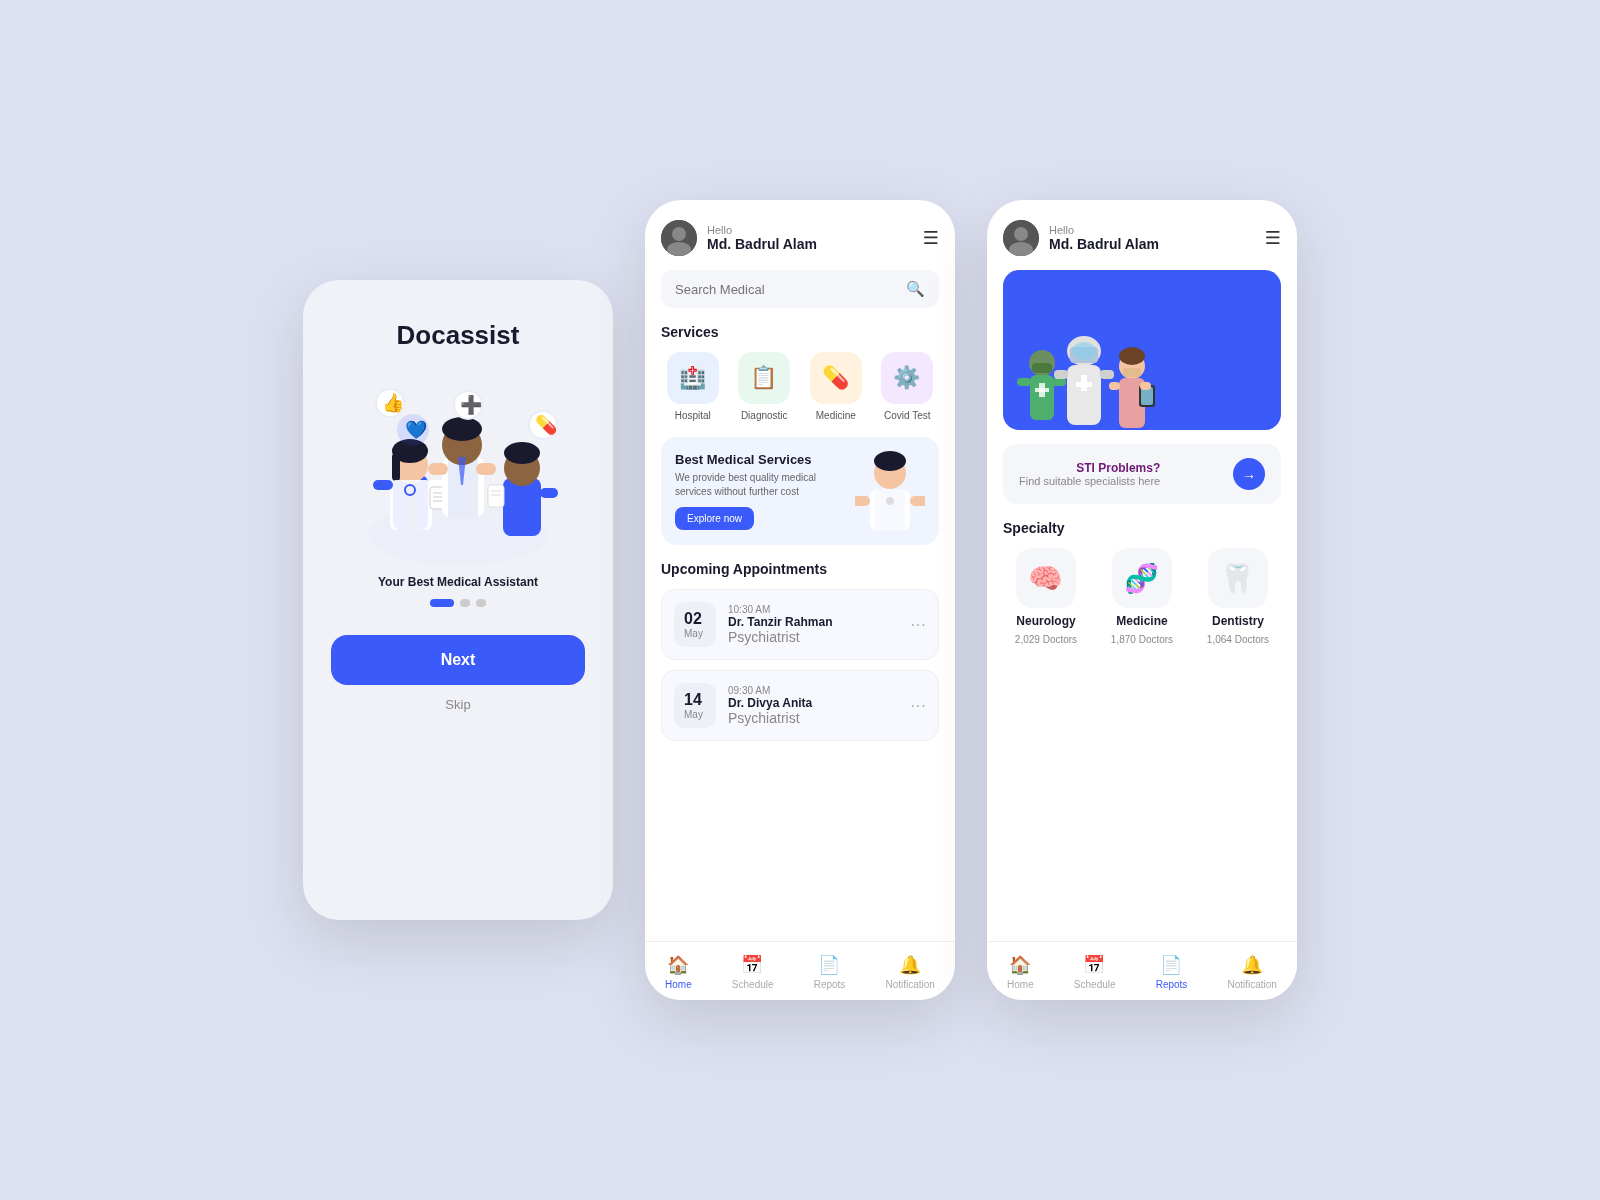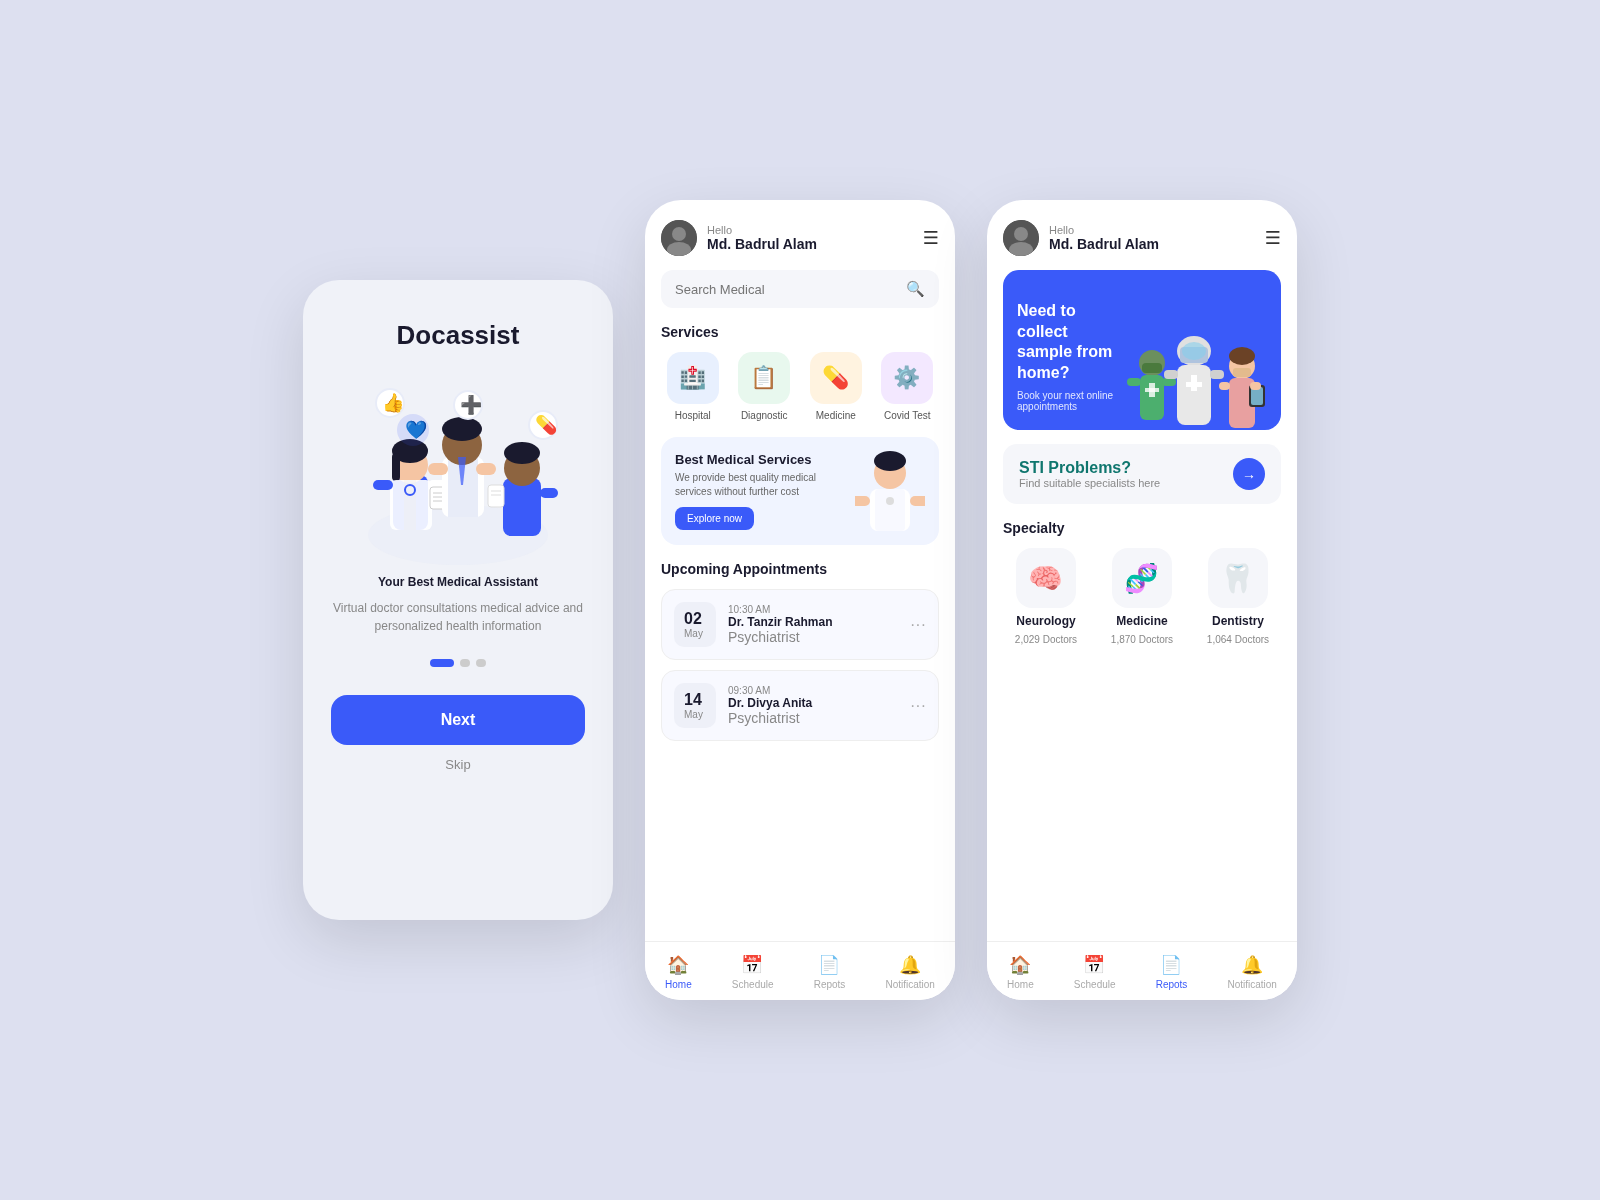--- a/index.html
+++ b/index.html
@@ -314,21 +314,21 @@
 
     .sti-card {
       background: #f5f6fa;
       border-radius: 14px;
       padding: 14px 16px;
       display: flex;
       align-items: center;
       justify-content: space-between;
       margin-bottom: 16px;
     }
-    .sti-text h3 { font-size: 16px; font-weight: 700; color: #0f766e; }
+    .sti-text h3 { font-size: 12px; font-weight: 700; color: #701a75; text-align: right; }
     .sti-text p { font-size: 11px; color: #888; }
     .arrow-btn {
       width: 32px;
       height: 32px;
       background: #3a5af9;
       border-radius: 50%;
       display: flex;
       align-items: center;
       justify-content: center;
       color: #fff;
@@ -441,21 +441,20 @@
 
       <circle cx="42" cy="28" r="14" fill="#fff" stroke="#e8ecf8" stroke-width="2"></circle>
       <text x="34" y="34" font-size="18">👍</text>
 
       <circle cx="195" cy="50" r="14" fill="#fff" stroke="#e8ecf8" stroke-width="2"></circle>
       <text x="187" y="56" font-size="18">💊</text>
     </svg>
   </div>
 
   <div class="onboard-heading">Your Best Medical Assistant</div>
-  <div class="onboard-sub">Virtual doctor consultations medical advice and personalized health information</div>
 
   <div class="dots">
     <div class="dot active"></div>
     <div class="dot"></div>
     <div class="dot"></div>
   </div>
 
   <button class="btn-next">Next</button>
   <span class="skip-text">Skip</span>
 </div>
@@ -589,24 +588,20 @@
         </div>
         <div class="header-text">
           <div class="hello-txt">Hello</div>
           <div class="name-txt">Md. Badrul Alam</div>
         </div>
       </div>
       <div class="hamburger">☰</div>
     </div>
 
     <div class="blue-banner">
-      <div class="blue-banner-text">
-        <h2>Need to collect sample from home?</h2>
-        <p>Book your next online appointments</p>
-      </div>
 
       <div class="blue-banner-figures">
         <svg width="140" height="100" viewBox="0 0 140 100" xmlns="http://www.w3.org/2000/svg">
 
           <g transform="translate(5, 15)">
             <circle cx="20" cy="18" r="13" fill="#6b8f5e"></circle>
 
             <rect x="10" y="18" width="20" height="10" rx="4" fill="#4a7a3d"></rect>
 
             <rect x="8" y="30" width="24" height="45" rx="6" fill="#4caf6e"></rect>

